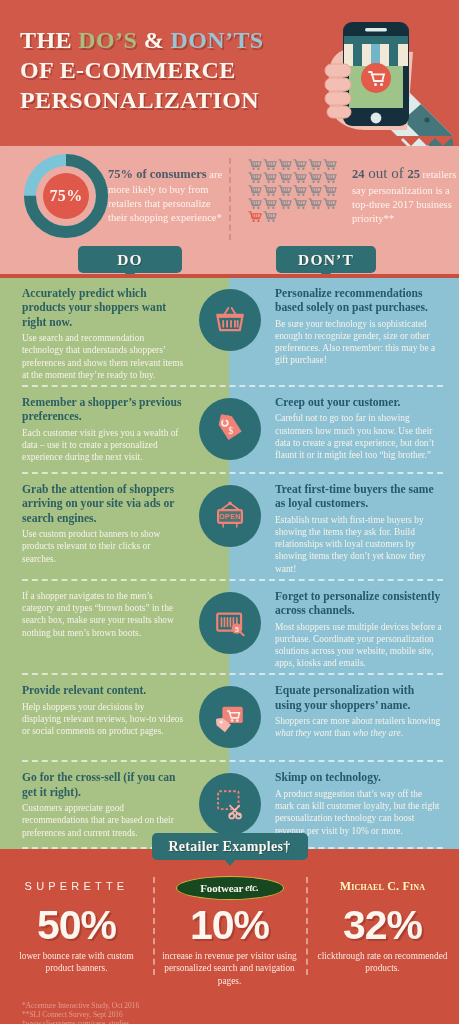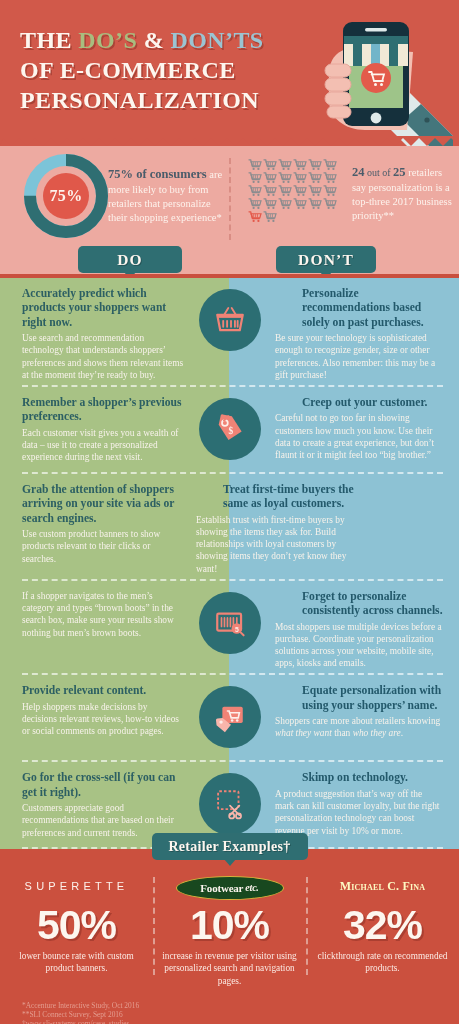--- a/index.html
+++ b/index.html
@@ -187,21 +187,21 @@
   .col.right { padding: 0 16px 0 6px; }
 
   .col h3 {
     font-family: "Liberation Serif", serif;
     font-weight: bold;
     font-size: 11.6px;
     line-height: 1.24;
     color: #2c5f63;
     margin-bottom: 2px;
   }
-  .col.right h3 { color: #23596b; margin-left: 27px; }
+  .col.right h3 { color: #23596b; }
   .col p {
     font-family: "Liberation Serif", serif;
     font-size: 9.4px;
     line-height: 1.3;
     color: #f7f2ea;
   }
   .col p i { font-style: italic; }
 
   .icon-cell {
     width: 79px;
@@ -693,21 +693,21 @@
     <g stroke="#8b8c8f" stroke-width="1">
               <path d="M6 3.6 L6 7.6"></path>
               <path d="M8.4 3.6 L8.4 7.6"></path>
               <path d="M10.8 3.6 L10.8 7.6"></path>
             </g>
     <circle cx="6.4" cy="11.6" r="1.3" fill="#8b8c8f"></circle>
     <circle cx="12" cy="11.6" r="1.3" fill="#8b8c8f"></circle>
   </svg>
         </div>
       <div class="stat-text">
-        <b>24</b><span class="lede" style="font-size:10px;font-weight:normal;"> out of </span><b>25</b>
+        <b>24</b><span class="lede" style="font-size:15px;font-weight:normal;"> out of </span><b>25</b>
         <span>retailers say personalization is a top-three 2017 business priority**</span>
       </div>
     </div>
   </div>
 
   <div class="tabs">
     <div class="tab tab-do">DO</div>
     <div class="tab tab-dont">DON’T</div>
     <div class="tabs-underline"></div>
   </div>
@@ -756,20 +756,32 @@
     </div>
     <div class="col right">
       <h3>Creep out your customer.</h3>
       <p><span>Careful not to go too far in showing customers how much you know. Use their data to create a great experience, but don’t flaunt it or it might feel too “big brother.”</span></p>
     </div>
   </div>
       <div class="row">
     <div class="col left">
       <h3>Grab the attention of shoppers arriving on your site via ads or search engines.</h3>
       <p>Use custom product banners to show products relevant to their clicks or searches.</p>
+    </div>
+    <div class="icon-cell">
+      <div class="icon-circle">
+            <svg width="34" height="34" viewBox="0 0 40 40">
+        <path d="M20 5 L9 13 M20 5 L31 13" stroke="#f08376" stroke-width="2" fill="none" stroke-linecap="round"></path>
+        <circle cx="20" cy="5" r="2.2" fill="#f08376"></circle>
+        <rect x="6" y="13" width="28" height="15" rx="1.6" fill="none" stroke="#f08376" stroke-width="2.6"></rect>
+        <rect x="6" y="13" width="28" height="15" rx="1.6" fill="#f08376" opacity="0.18"></rect>
+        <text x="20" y="24" font-family="Liberation Sans, sans-serif" font-size="8.4" font-weight="bold" fill="#f08376" text-anchor="middle" letter-spacing="0.4">OPEN</text>
+        <path d="M12 28 L12 33 M28 28 L28 33" stroke="#f08376" stroke-width="1.8" stroke-linecap="round"></path>
+      </svg>
+          </div>
     </div>
     <div class="col right">
       <h3>Treat first-time buyers the same as loyal customers.</h3>
       <p><span>Establish trust with first-time buyers by showing the items they ask for. Build relationships with loyal customers by showing items they don’t yet know they want!</span></p>
     </div>
   </div>
       <div class="row">
     <div class="col left">
       <p>If a shopper navigates to the men’s category and types “brown boots” in the search box, make sure your results show nothing but men’s brown boots.</p>
     </div>
@@ -792,21 +804,21 @@
           </div>
     </div>
     <div class="col right">
       <h3>Forget to personalize consistently across channels.</h3>
       <p><span>Most shoppers use multiple devices before a purchase. Coordinate your personalization solutions across your website, mobile site, apps, kiosks and emails.</span></p>
     </div>
   </div>
       <div class="row">
     <div class="col left">
       <h3>Provide relevant content.</h3>
-      <p>Help shoppers make decisions by decisions relevant reviews, how-to videos or social comments on product pages.</p>
+      <p>Help shoppers your decisions by displaying relevant reviews, how-to videos or social comments on product pages.</p>
     </div>
     <div class="icon-cell">
       <div class="icon-circle">
             <svg width="34" height="34" viewBox="0 0 40 40">
         <rect x="11" y="8" width="24" height="19" rx="2" fill="#f08376"></rect>
         <g fill="none" stroke="#fdeeea" stroke-width="1.9" stroke-linecap="round">
           <path d="M17 13 L19 13 L21.4 21 L30 21"></path>
           <path d="M19.4 15 L31 15 L30 19.6"></path>
         </g>
         <circle cx="22.5" cy="24" r="1.5" fill="#fdeeea"></circle>

